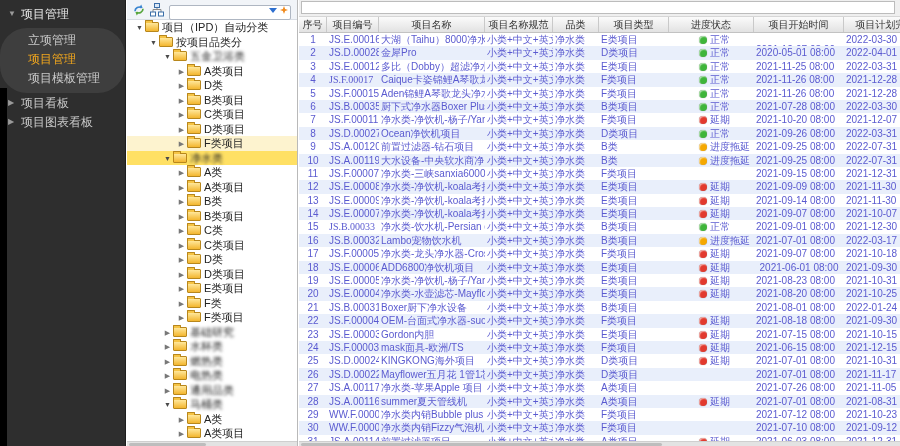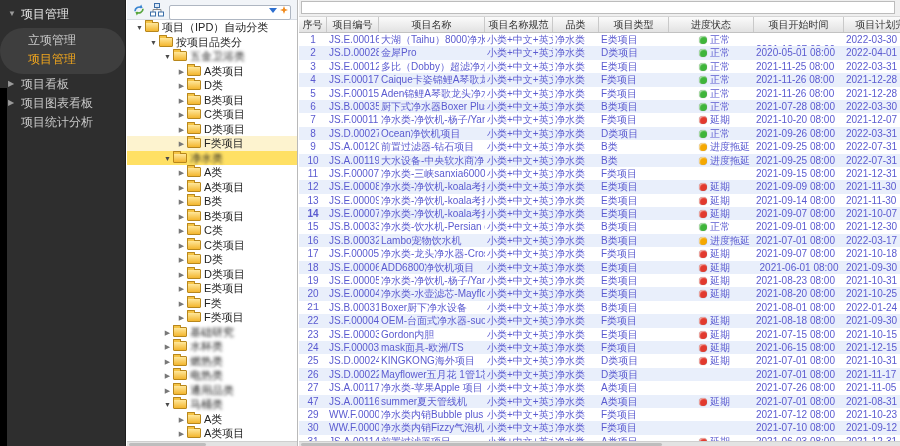--- a/index.html
+++ b/index.html
@@ -83,24 +83,24 @@
 <body>
 
 <div class="app">
 
   <aside class="sidebar">
     <div id="sidebar-items">
         <div class="s-group"><span class="s-arrow">▼</span><span>项目管理</span></div>
         <div class="s-sub-block">
           <div class="s-sub"><span>立项管理</span></div>
           <div class="s-sub sel"><span>项目管理</span></div>
+          <div class="s-sub"><span>项目模板管理</span></div>
         </div>
         <div class="s-top"><span class="s-arrow">▶</span><span>项目看板</span></div>
         <div class="s-top"><span class="s-arrow">▶</span><span>项目图表看板</span></div>
-        <div class="s-top"><span>项目统计分析</span></div>
       </div>
     <div class="black-strip"></div>
   </aside>
 
   <section class="tree-panel">
     <div class="tree-toolbar">
       <span class="tbtn b1">
         <svg width="14" height="14" viewBox="0 0 14 14">
           <path d="M3 8.2a4.2 4.2 0 0 1 6.6-3.4" fill="none" stroke="#3a85d0" stroke-width="1.7"></path>
           <path d="M9.2 1.6 L10.6 5 L7.2 4.8 Z" fill="#3a85d0"></path>
@@ -203,21 +203,21 @@
           <div class="td fuzz" style="width: 106px;">多比（Dobby）超滤净水机</div>
           <div class="td fuzz" style="width: 68px;">小类+中文+英文...</div>
           <div class="td fuzz" style="width: 46px;">净水类</div>
           <div class="td fuzz" style="width: 70px;">E类项目</div>
           <div class="td status" style="width: 85px;"><span class="dot" style="background: rgb(63, 181, 58);"></span><span class="fuzz">正常</span></div>
           <div class="td" style="width: 90px;">2021-11-25 08:00</div>
           <div class="td" style="width: 92px;">2022-03-31 17...</div>
         </div>
         <div class="tr alt">
           <div class="td c" style="width: 28px;">4</div>
-          <div class="td" style="width: 52px;">JS.F.00017</div>
+          <div class="td" style="width: 52px; font-family: Liberation Serif, serif;">JS.F.00017</div>
           <div class="td fuzz" style="width: 106px;">Caique卡姿锦鲤A琴歌龙头...</div>
           <div class="td fuzz" style="width: 68px;">小类+中文+英文...</div>
           <div class="td fuzz" style="width: 46px;">净水类</div>
           <div class="td fuzz" style="width: 70px;">F类项目</div>
           <div class="td status" style="width: 85px;"><span class="dot" style="background: rgb(63, 181, 58);"></span><span class="fuzz">正常</span></div>
           <div class="td" style="width: 90px;">2021-11-26 08:00</div>
           <div class="td" style="width: 92px;">2021-12-28 17...</div>
         </div>
         <div class="tr">
           <div class="td c" style="width: 28px;">5</div>
@@ -312,33 +312,33 @@
           <div class="td" style="width: 52px;">JS.E.00009</div>
           <div class="td fuzz" style="width: 106px;">净水类-净饮机-koala考拉-...</div>
           <div class="td fuzz" style="width: 68px;">小类+中文+英文...</div>
           <div class="td fuzz" style="width: 46px;">净水类</div>
           <div class="td fuzz" style="width: 70px;">E类项目</div>
           <div class="td status" style="width: 85px;"><span class="dot" style="background: rgb(226, 58, 46);"></span><span class="fuzz">延期</span></div>
           <div class="td" style="width: 90px;">2021-09-14 08:00</div>
           <div class="td" style="width: 92px;">2021-11-30 17...</div>
         </div>
         <div class="tr alt">
-          <div class="td c" style="width: 28px; font-weight: bold;">14</div>
+          <div class="td c" style="width: 28px;">14</div>
           <div class="td" style="width: 52px;">JS.E.00007</div>
           <div class="td fuzz" style="width: 106px;">净水类-净饮机-koala考拉-...</div>
           <div class="td fuzz" style="width: 68px;">小类+中文+英文...</div>
           <div class="td fuzz" style="width: 46px;">净水类</div>
           <div class="td fuzz" style="width: 70px;">E类项目</div>
           <div class="td status" style="width: 85px;"><span class="dot" style="background: rgb(226, 58, 46);"></span><span class="fuzz">延期</span></div>
           <div class="td" style="width: 90px;">2021-09-07 08:00</div>
           <div class="td" style="width: 92px;">2021-10-07 17...</div>
         </div>
         <div class="tr">
           <div class="td c" style="width: 28px;">15</div>
-          <div class="td" style="width: 52px;">JS.B.00033</div>
+          <div class="td" style="width: 52px; font-family: Liberation Serif, serif;">JS.B.00033</div>
           <div class="td fuzz" style="width: 106px;">净水类-饮水机-Persian gulf...</div>
           <div class="td fuzz" style="width: 68px;">小类+中文+英文...</div>
           <div class="td fuzz" style="width: 46px;">净水类</div>
           <div class="td fuzz" style="width: 70px;">B类项目</div>
           <div class="td status" style="width: 85px;"><span class="dot" style="background: rgb(63, 181, 58);"></span><span class="fuzz">正常</span></div>
           <div class="td" style="width: 90px;">2021-09-01 08:00</div>
           <div class="td" style="width: 92px;">2021-12-30 08...</div>
         </div>
         <div class="tr alt">
           <div class="td c" style="width: 28px;">16</div>
@@ -389,21 +389,21 @@
           <div class="td" style="width: 52px;">JS.E.00004</div>
           <div class="td fuzz" style="width: 106px;">净水类-水壶滤芯-Mayflower...</div>
           <div class="td fuzz" style="width: 68px;">小类+中文+英文...</div>
           <div class="td fuzz" style="width: 46px;">净水类</div>
           <div class="td fuzz" style="width: 70px;">E类项目</div>
           <div class="td status" style="width: 85px;"><span class="dot" style="background: rgb(226, 58, 46);"></span><span class="fuzz">延期</span></div>
           <div class="td" style="width: 90px;">2021-08-20 08:00</div>
           <div class="td" style="width: 92px;">2021-10-25 17...</div>
         </div>
         <div class="tr">
-          <div class="td c" style="width: 28px; font-family: Liberation Mono, monospace;">21</div>
+          <div class="td c" style="width: 28px;">21</div>
           <div class="td" style="width: 52px;">JS.B.00031</div>
           <div class="td fuzz" style="width: 106px;">Boxer厨下净水设备</div>
           <div class="td fuzz" style="width: 68px;">小类+中文+英文...</div>
           <div class="td fuzz" style="width: 46px;">净水类</div>
           <div class="td fuzz" style="width: 70px;">B类项目</div>
           <div class="td status" style="width: 85px;"></div>
           <div class="td" style="width: 90px;">2021-08-01 08:00</div>
           <div class="td" style="width: 92px;">2022-01-24 17...</div>
         </div>
         <div class="tr alt">
@@ -466,21 +466,21 @@
           <div class="td" style="width: 52px;">JS.A.00117</div>
           <div class="td fuzz" style="width: 106px;">净水类-苹果Apple 项目</div>
           <div class="td fuzz" style="width: 68px;">小类+中文+英文...</div>
           <div class="td fuzz" style="width: 46px;">净水类</div>
           <div class="td fuzz" style="width: 70px;">A类项目</div>
           <div class="td status" style="width: 85px;"></div>
           <div class="td" style="width: 90px;">2021-07-26 08:00</div>
           <div class="td" style="width: 92px;">2021-11-05 17...</div>
         </div>
         <div class="tr alt">
-          <div class="td c" style="width: 28px;">47</div>
+          <div class="td c" style="width: 28px;">28</div>
           <div class="td" style="width: 52px;">JS.A.00116</div>
           <div class="td fuzz" style="width: 106px;">summer夏天管线机</div>
           <div class="td fuzz" style="width: 68px;">小类+中文+英文...</div>
           <div class="td fuzz" style="width: 46px;">净水类</div>
           <div class="td fuzz" style="width: 70px;">A类项目</div>
           <div class="td status" style="width: 85px;"><span class="dot" style="background: rgb(226, 58, 46);"></span><span class="fuzz">延期</span></div>
           <div class="td" style="width: 90px;">2021-07-01 08:00</div>
           <div class="td" style="width: 92px;">2021-08-31 17...</div>
         </div>
         <div class="tr">

